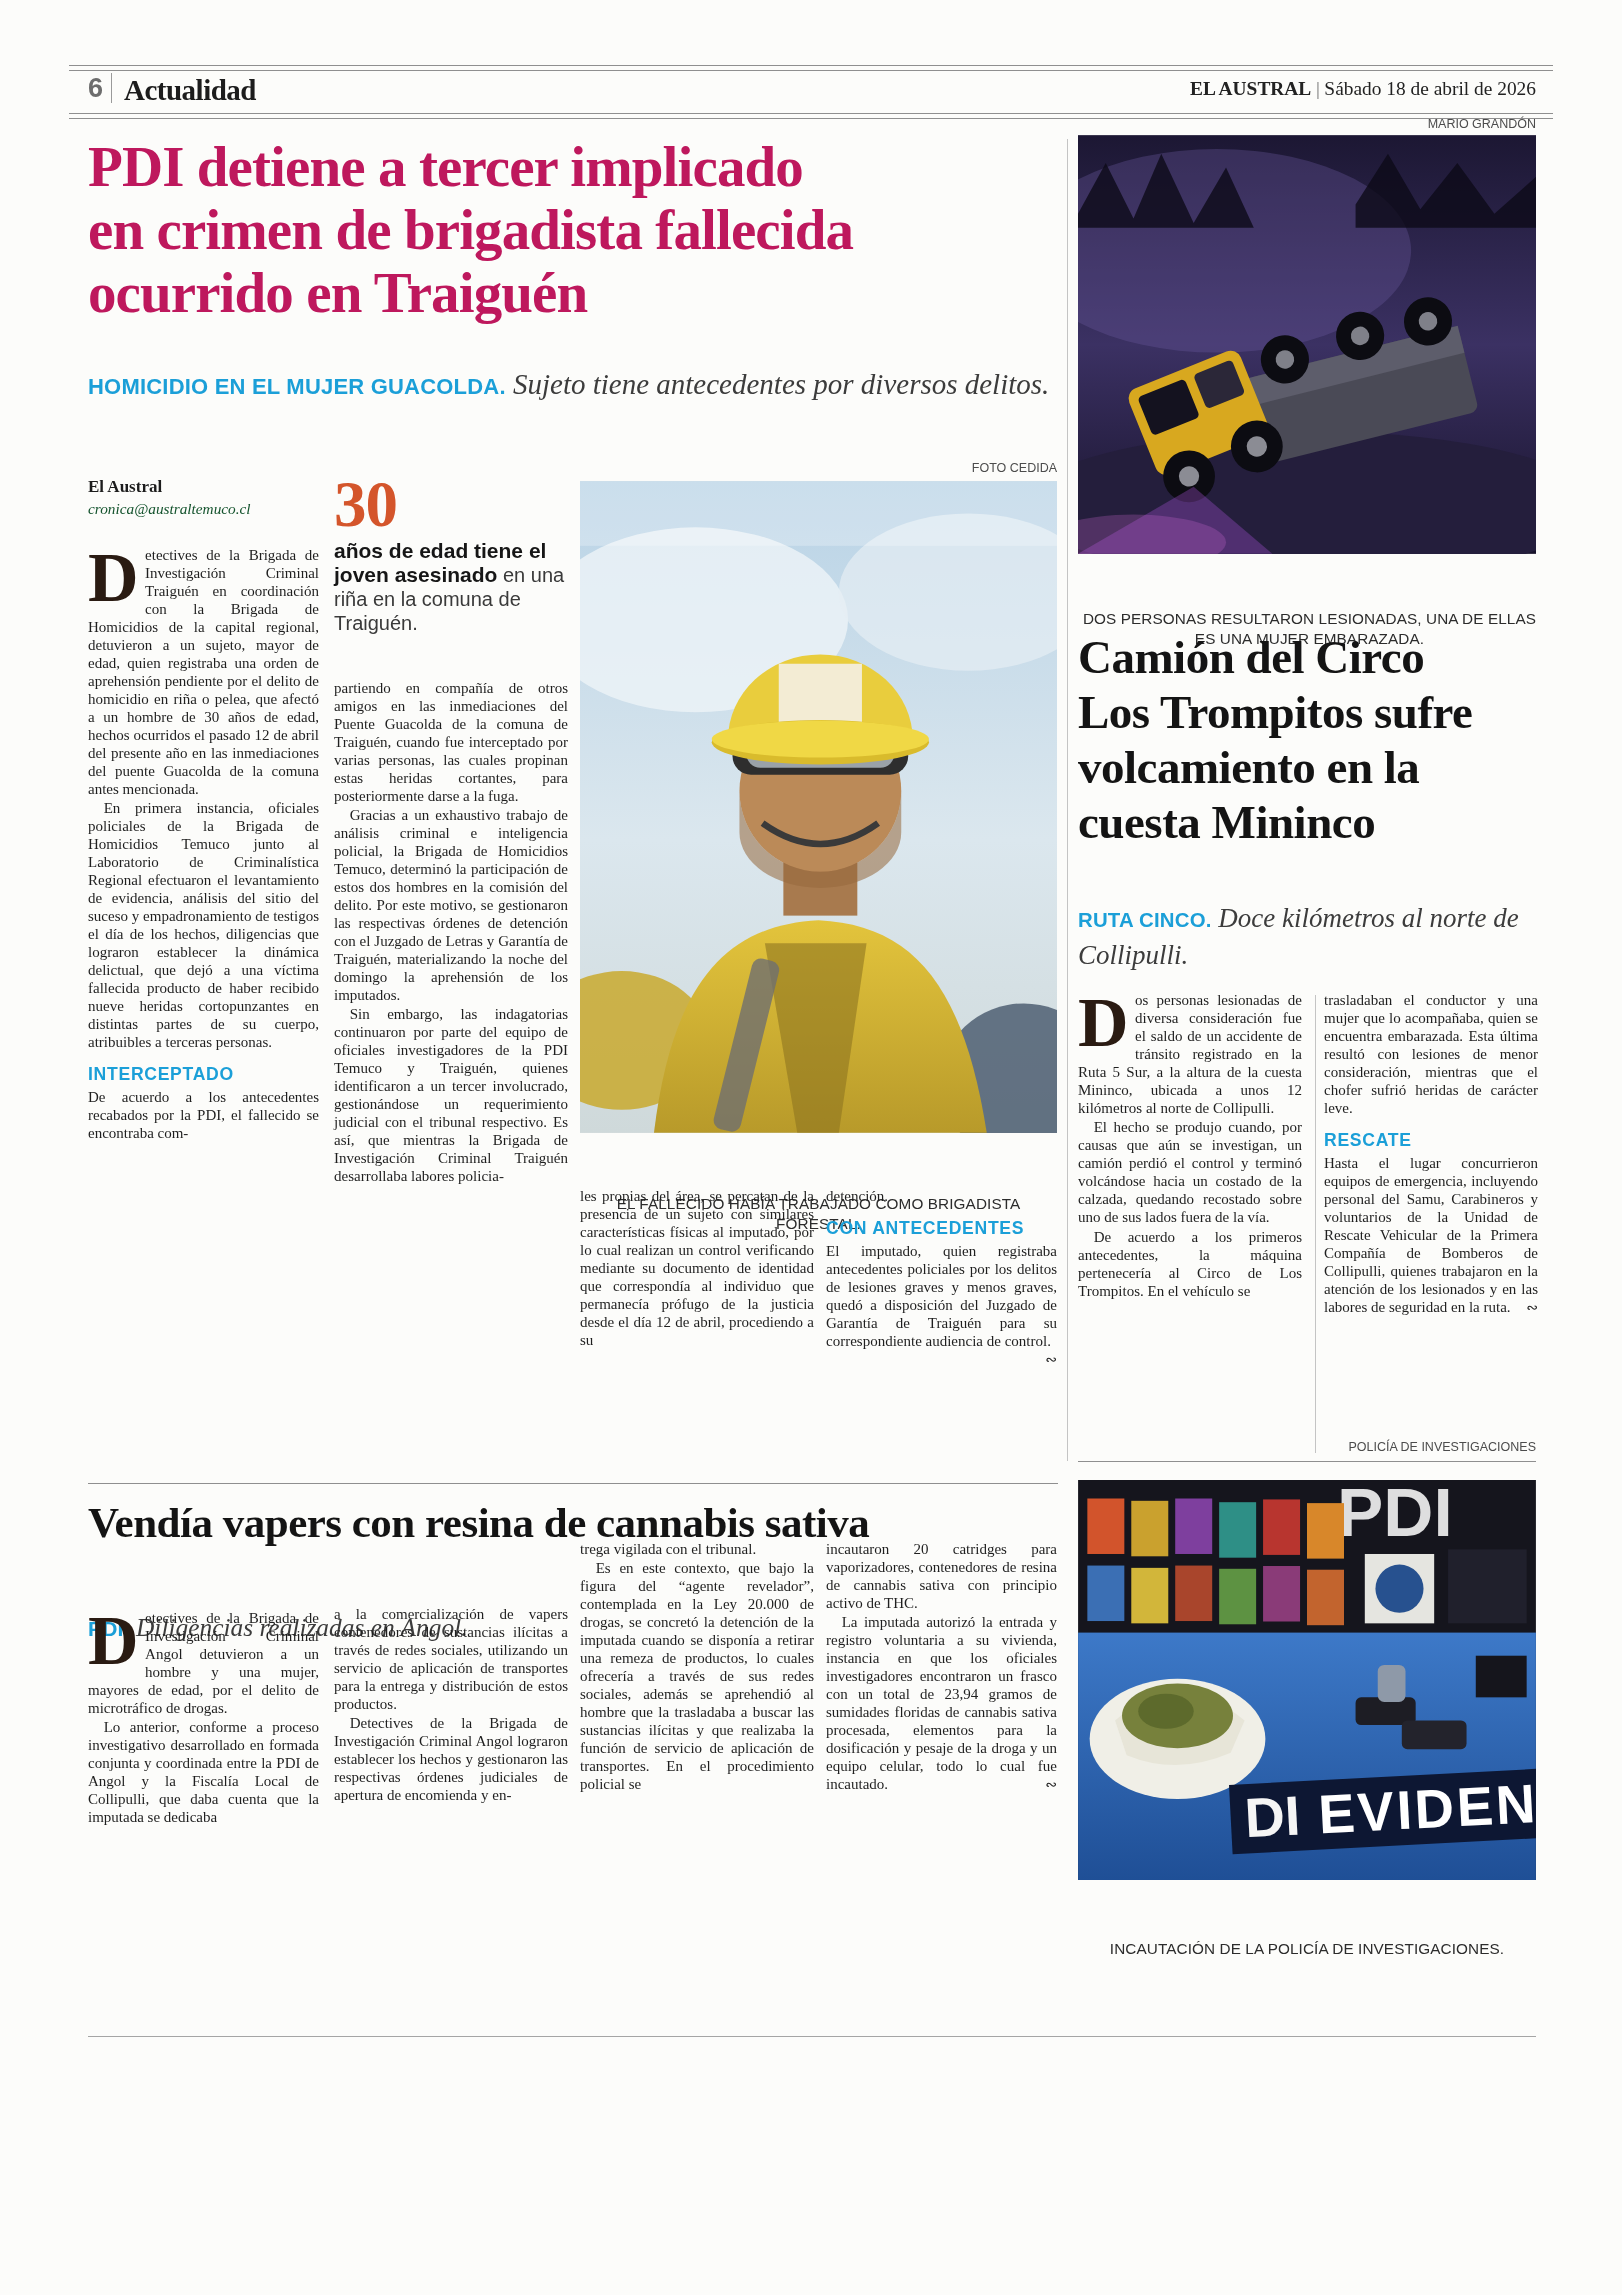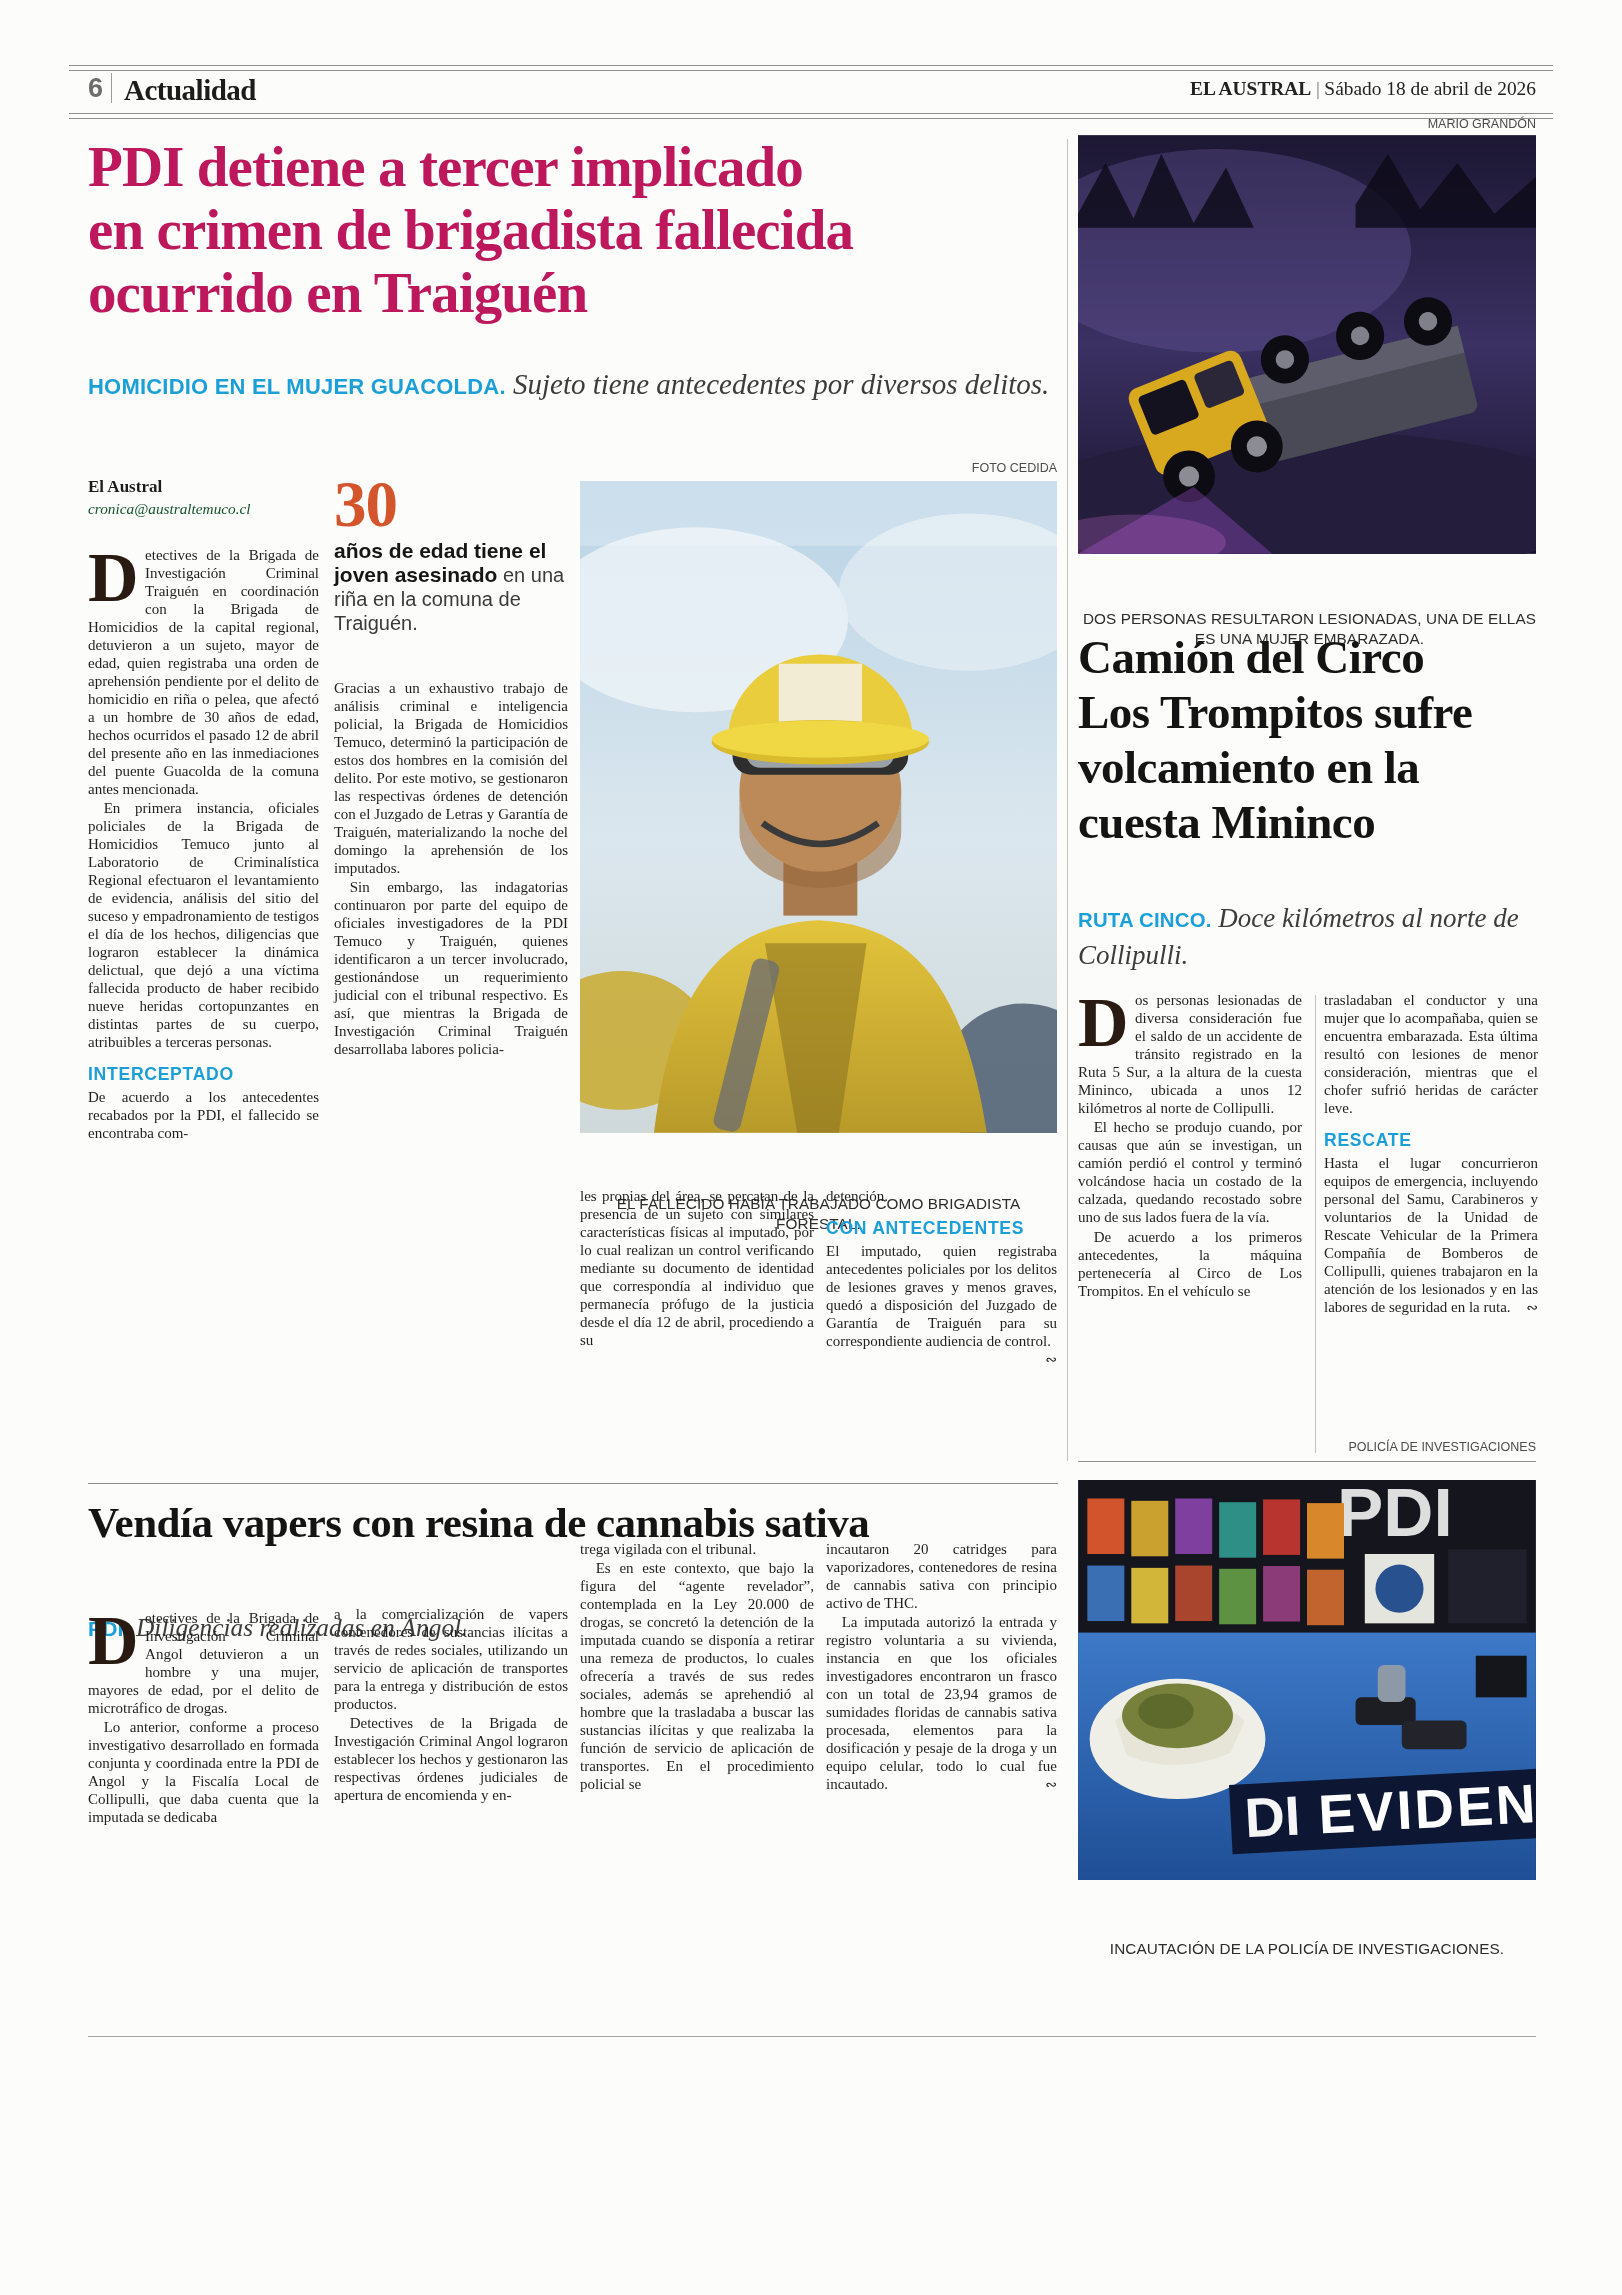--- a/index.html
+++ b/index.html
@@ -91,20 +91,21 @@
     <p>En primera instancia, oficiales policiales de la Brigada de Homicidios Temuco junto al Laboratorio de Criminalística Regional efectuaron el levantamiento de evidencia, análisis del sitio del suceso y empadronamiento de testigos el día de los hechos, diligencias que lograron establecer la dinámica delictual, que dejó a una víctima fallecida producto de haber recibido nueve heridas cortopunzantes en distintas partes de su cuerpo, atribuibles a terceras personas.</p>
     <div class="xhead">INTERCEPTADO</div>
     <p>De acuerdo a los antecedentes recabados por la PDI, el fallecido se encontraba com-</p>
   </div>
 
   <div class="bodycol" style="left:334px;top:476px;width:234px;">
     <div class="callout">
       <div class="num">30</div>
       <div class="txt"><b>años de edad tiene el joven asesinado</b><span> en una riña en la comuna de Traiguén.</span></div>
     </div>
+    <p>partiendo en compañía de otros amigos en las inmediaciones del Puente Guacolda de la comuna de Traiguén, cuando fue interceptado por varias personas, las cuales propinan estas heridas cortantes, para posteriormente darse a la fuga.</p>
     <p>Gracias a un exhaustivo trabajo de análisis criminal e inteligencia policial, la Brigada de Homicidios Temuco, determinó la participación de estos dos hombres en la comisión del delito. Por este motivo, se gestionaron las respectivas órdenes de detención con el Juzgado de Letras y Garantía de Traiguén, materializando la noche del domingo la aprehensión de los imputados.</p>
     <p>Sin embargo, las indagatorias continuaron por parte del equipo de oficiales investigadores de la PDI Temuco y Traiguén, quienes identificaron a un tercer involucrado, gestionándose un requerimiento judicial con el tribunal respectivo. Es así, que mientras la Brigada de Investigación Criminal Traiguén desarrollaba labores policia-</p>
   </div>
 
   <div class="credit" style="left:580px;top:461px;width:477px;">FOTO CEDIDA</div>
   <div class="photo" style="left:580px;top:481px;width:477px;height:652px;">
     <svg width="477" height="652" viewBox="0 0 1032 1410">
       <defs>
         <linearGradient id="sky" x1="0" y1="0" x2="0" y2="1">
           <stop offset="0" stop-color="#b9d3e6"></stop>

